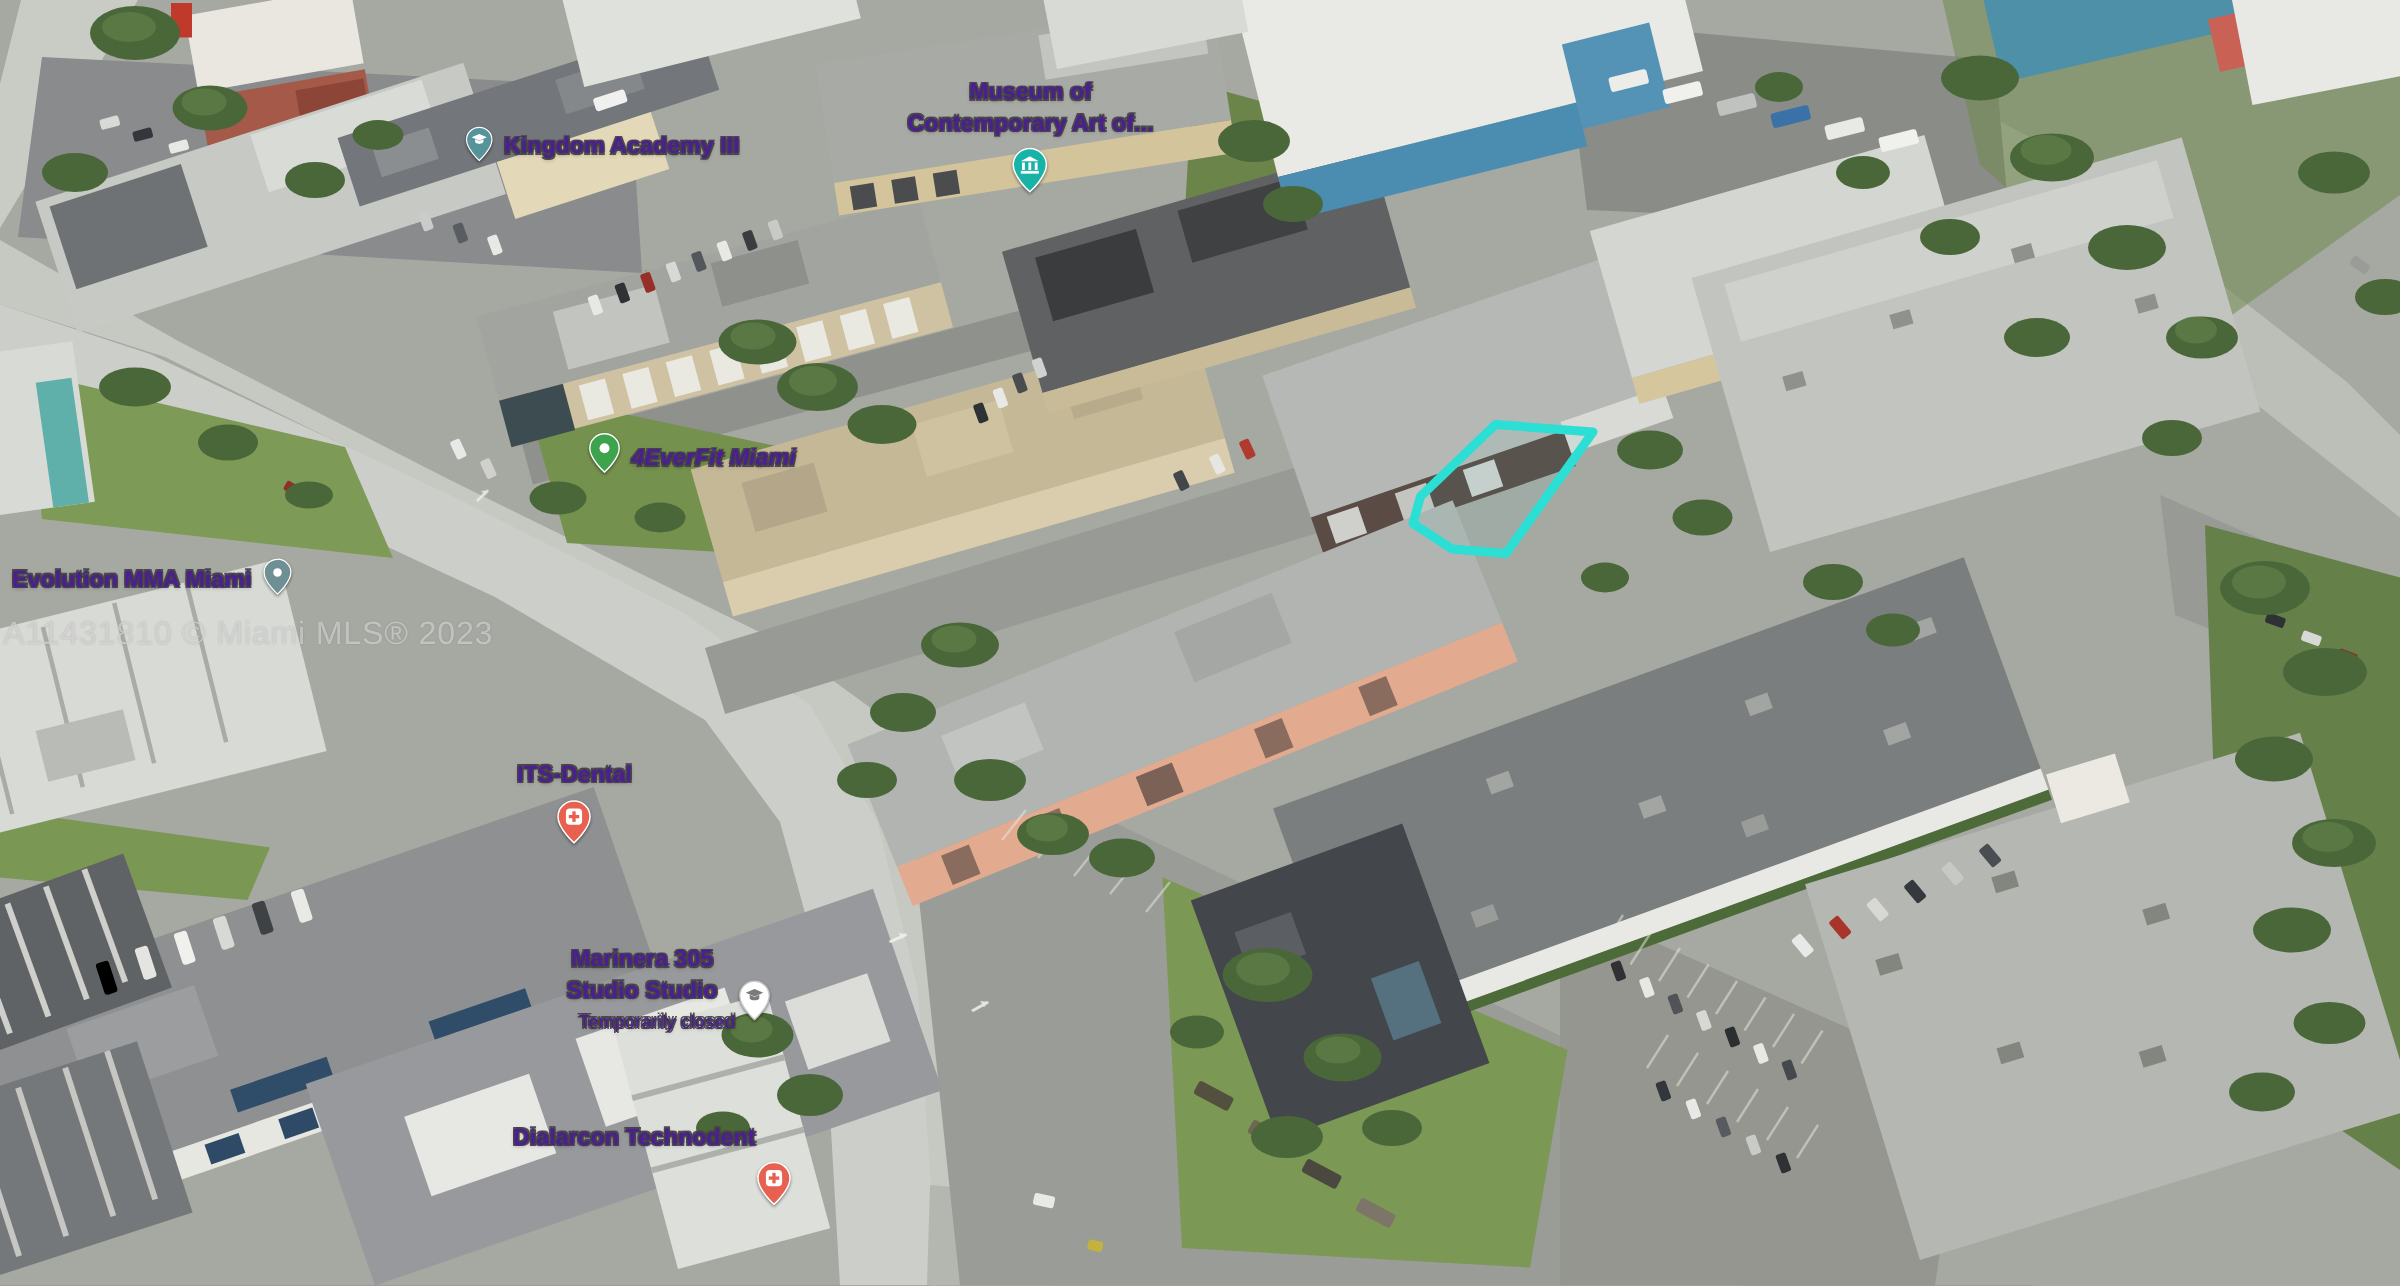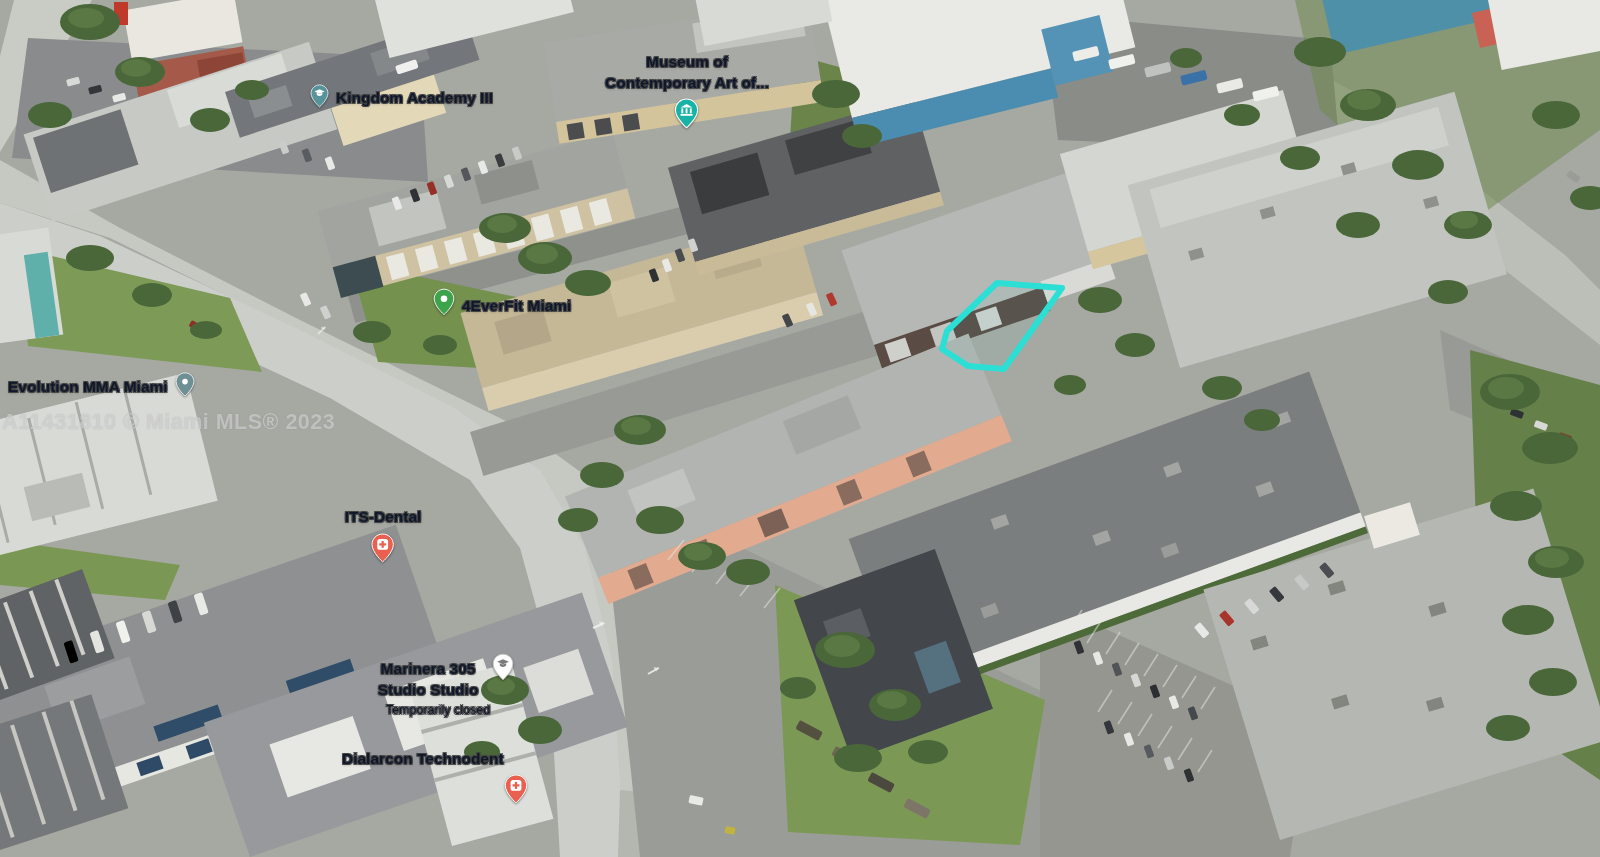--- a/index.html
+++ b/index.html
@@ -2,30 +2,30 @@
 <html><head>
 <meta charset="utf-8">
 <style>
   html,body{margin:0;padding:0;background:#8f938d;}
   .stage{position:relative;width:1600px;height:857px;overflow:hidden;
          font-family:"Liberation Sans", sans-serif;}
   .scene{position:absolute;left:0;top:0;}
   .overlay{position:absolute;left:0;top:0;width:1600px;height:857px;pointer-events:none;}
   .poi{position:absolute;display:flex;align-items:flex-end;gap:7px;pointer-events:auto;cursor:pointer;}
   .poi-col{flex-direction:column;gap:2px;transform:translateX(-50%);text-align:center;align-items:center;}
-  .poi-label{color:#0f172a;font-weight:700;font-size:15.5px;line-height:1.22;white-space:nowrap;
+  .poi-label{color:#4c1d95;font-weight:700;font-size:15.5px;line-height:1.22;white-space:nowrap;
      text-shadow:-1px -1px 0 rgba(66,66,66,.92),1px -1px 0 rgba(66,66,66,.92),
                  -1px 1px 0 rgba(66,66,66,.92),1px 1px 0 rgba(66,66,66,.92),
                  0 1px 3px rgba(0,0,0,.35);}
   .poi-sub{font-size:12.5px;font-weight:400;margin-top:1px;margin-left:20px;}
   .pin{filter:drop-shadow(0 1px 1px rgba(0,0,0,.45));flex:0 0 auto;}
   .pin-abs{position:absolute;pointer-events:auto;cursor:pointer;
            filter:drop-shadow(0 1px 1px rgba(0,0,0,.45));}
   .watermark{position:absolute;left:2px;top:410px;font-size:21.5px;letter-spacing:.5px;
-     color:rgba(232,232,232,.58);font-weight:700;white-space:nowrap;
+     color:rgba(232,232,232,.58);font-weight:400;white-space:nowrap;
      text-shadow:0 0 1px rgba(80,80,80,.35);}
 </style>
 </head>
 <body>
 
 <div class="stage">
 
 <svg class="scene" width="1600" height="857" viewBox="0 0 1600 857">
 
   <rect x="0" y="0" width="1600" height="857" fill="#a6a8a2"></rect>
@@ -481,21 +481,21 @@
     <svg class="pin" width="25" height="31" viewBox="0 0 24 30" style="margin-top:3px">
       <path d="M12 1C6.1 1 1.3 5.7 1.3 11.5c0 7.9 10.7 17.4 10.7 17.4s10.7-9.5 10.7-17.4C22.7 5.7 17.9 1 12 1z" stroke="#ffffff" stroke-width="1" fill="#17B3A6"></path>
       <path d="M12 5.9l5.8 3.3H6.2z" fill="#fff"></path>
       <rect x="7" y="10" width="1.8" height="4.8" fill="#fff"></rect>
       <rect x="11.1" y="10" width="1.8" height="4.8" fill="#fff"></rect>
       <rect x="15.2" y="10" width="1.8" height="4.8" fill="#fff"></rect>
       <rect x="6.2" y="15.4" width="11.6" height="1.8" fill="#fff"></rect>
     </svg>
   </div>
 
-  <div class="poi" style="left:433px;top:288px;">
+  <div class="poi" style="left:392px;top:288px;font-style:italic;">
     <svg class="pin" width="22" height="28" viewBox="0 0 24 30">
       <path d="M12 1C6.1 1 1.3 5.7 1.3 11.5c0 7.9 10.7 17.4 10.7 17.4s10.7-9.5 10.7-17.4C22.7 5.7 17.9 1 12 1z" stroke="#ffffff" stroke-width="1" fill="#3DA44D"></path>
       <circle cx="12" cy="11.5" r="3.6" fill="#fff"></circle>
     </svg>
     <span class="poi-label">4EverFit Miami</span>
   </div>
 
   <div class="poi" style="left:8px;top:372px;">
     <span class="poi-label">Evolution MMA Miami</span>
     <svg class="pin" width="20" height="25" viewBox="0 0 24 30">
@@ -507,21 +507,21 @@
   <div class="poi poi-col" style="left:383px;top:508px;">
     <span class="poi-label">ITS-Dental</span>
     <svg class="pin" width="24" height="30" viewBox="0 0 24 30" style="margin-top:4px">
       <path d="M12 1C6.1 1 1.3 5.7 1.3 11.5c0 7.9 10.7 17.4 10.7 17.4s10.7-9.5 10.7-17.4C22.7 5.7 17.9 1 12 1z" stroke="#ffffff" stroke-width="1" fill="#E8604F"></path>
       <rect x="6.6" y="6" width="10.8" height="10.8" rx="2.6" fill="#fff"></rect>
       <rect x="10.9" y="7.9" width="2.2" height="7" fill="#E8604F"></rect>
       <rect x="8.5" y="10.3" width="7" height="2.2" fill="#E8604F"></rect>
     </svg>
   </div>
 
-  <div class="poi poi-col" style="left:428px;top:660px;">
+  <div class="poi poi-col" style="left:428px;top:631px;">
     <span class="poi-label">Marinera 305</span>
     <span class="poi-label">Studio Studio</span>
     <span class="poi-label poi-sub">Temporarily closed</span>
   </div>
   <svg class="pin-abs" style="left:492px;top:653px;" width="22" height="28" viewBox="0 0 24 30">
     <path d="M12 1C6.1 1 1.3 5.7 1.3 11.5c0 7.9 10.7 17.4 10.7 17.4s10.7-9.5 10.7-17.4C22.7 5.7 17.9 1 12 1z" stroke="#c9c9c9" stroke-width="1" fill="#FFFFFF"></path>
     <path d="M12 6.6l6.4 2.7L12 12 5.6 9.3z" fill="#7B7B7B"></path>
     <path d="M8.5 10.9v2.3c0 .9 1.6 1.7 3.5 1.7s3.5-.8 3.5-1.7v-2.3L12 12.4z" fill="#7B7B7B"></path>
   </svg>
 

